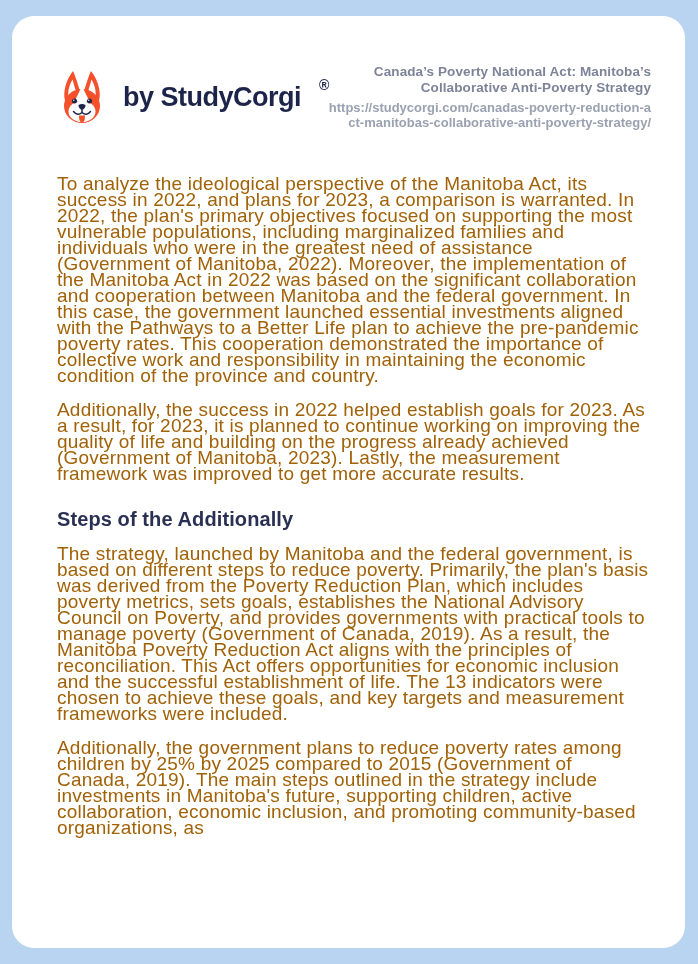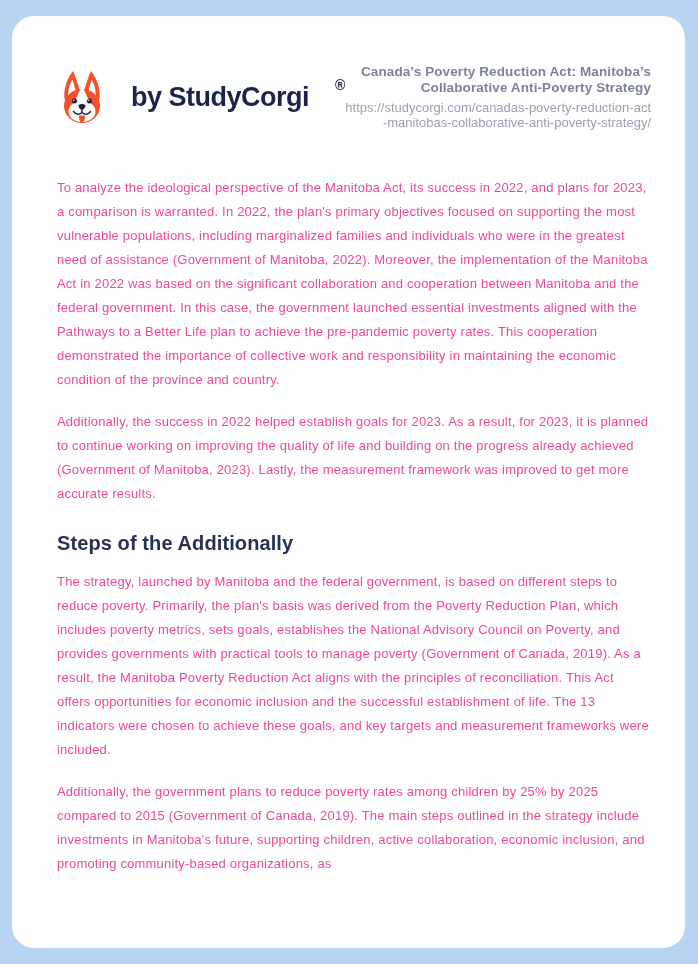--- a/index.html
+++ b/index.html
@@ -24,21 +24,21 @@
     overflow: hidden;
   }
   .header {
     display: flex;
     justify-content: space-between;
     align-items: center;
   }
   .brand {
     display: flex;
     align-items: center;
-    gap: 24px;
+    gap: 16px;
     cursor: pointer;
   }
   .logo-icon {
     width: 50px;
     height: 56px;
     display: inline-block;
     flex: 0 0 auto;
   }
   .brand-name {
     font-size: 27px;
@@ -68,30 +68,31 @@
     letter-spacing: 0.1px;
   }
   .doc-url {
     display: block;
     font-size: 13px;
     line-height: 15px;
     color: #9aa1b0;
     text-decoration: none;
     overflow-wrap: break-word;
     word-break: break-all;
+    font-weight: bold;
   }
   .content {
     margin-top: 46px;
     padding-right: 2px;
   }
   .content p {
     margin: 0 0 18px 0;
-    font-size: 13px;
-    line-height: 24px;
-    color: #ec4899;
+    font-size: 19px;
+    line-height: 16px;
+    color: #a16207;
     letter-spacing: 0.2px;
   }
   .content h2 {
     margin: 24px 0 14px 0;
     font-size: 20px;
     line-height: 26px;
     font-weight: 800;
     color: #2a3054;
     letter-spacing: 0.1px;
   }
@@ -128,21 +129,21 @@
           <path d="M50 81 L50 86 M33 84 Q41 94 50 86 Q59 94 67 84" fill="none" stroke="#1d2449" stroke-width="3" stroke-linecap="round"></path>
 
           <path d="M44 92 Q44 106 50 106 Q56 106 56 92 Z" fill="#f4502a"></path>
         </svg>
       </span>
       <span class="brand-name">by StudyCorgi</span>
       <sup class="registered">®</sup>
     </div>
 
     <div class="title-block">
-      <h1 class="doc-title">Canada’s Poverty Reduction Act: Manitoba’s Collaborative Anti-Poverty Strategy</h1>
+      <h1 class="doc-title">Canada’s Poverty National Act: Manitoba’s Collaborative Anti-Poverty Strategy</h1>
       <a class="doc-url" href="#">https://studycorgi.com/canadas-poverty-reduction-act-manitobas-collaborative-anti-poverty-strategy/</a>
     </div>
 
   </header>
 
   <main class="content">
     <p>To analyze the ideological perspective of the Manitoba Act, its success in 2022, and plans for 2023, a comparison is warranted. In 2022, the plan's primary objectives focused on supporting the most vulnerable populations, including marginalized families and individuals who were in the greatest need of assistance (Government of Manitoba, 2022). Moreover, the implementation of the Manitoba Act in 2022 was based on the significant collaboration and cooperation between Manitoba and the federal government. In this case, the government launched essential investments aligned with the Pathways to a Better Life plan to achieve the pre-pandemic poverty rates. This cooperation demonstrated the importance of collective work and responsibility in maintaining the economic condition of the province and country.</p>
     <p>Additionally, the success in 2022 helped establish goals for 2023. As a result, for 2023, it is planned to continue working on improving the quality of life and building on the progress already achieved (Government of Manitoba, 2023). Lastly, the measurement framework was improved to get more accurate results.</p>
     <h2>Steps of the Additionally</h2>
     <p>The strategy, launched by Manitoba and the federal government, is based on different steps to reduce poverty. Primarily, the plan's basis was derived from the Poverty Reduction Plan, which includes poverty metrics, sets goals, establishes the National Advisory Council on Poverty, and provides governments with practical tools to manage poverty (Government of Canada, 2019). As a result, the Manitoba Poverty Reduction Act aligns with the principles of reconciliation. This Act offers opportunities for economic inclusion and the successful establishment of life. The 13 indicators were chosen to achieve these goals, and key targets and measurement frameworks were included.</p>

